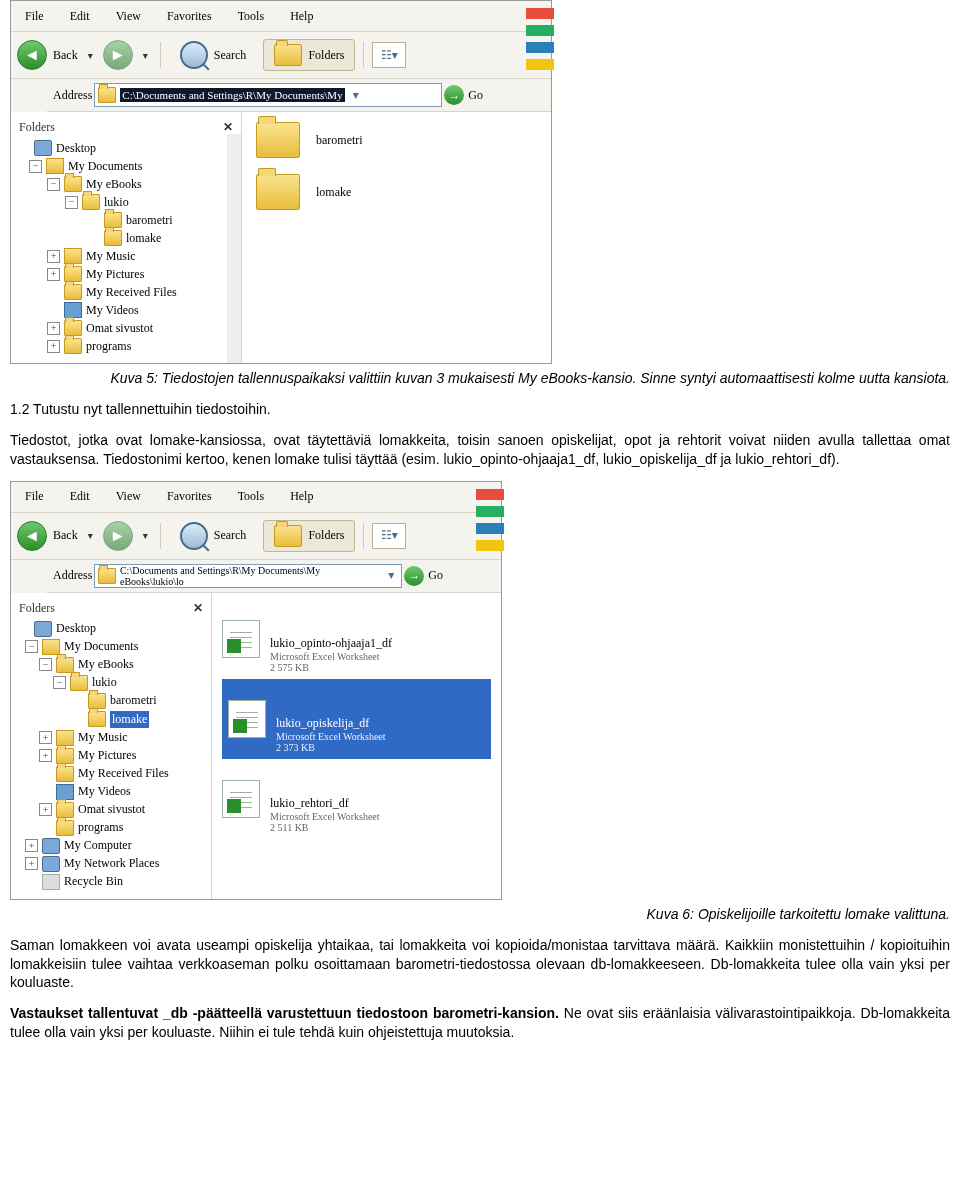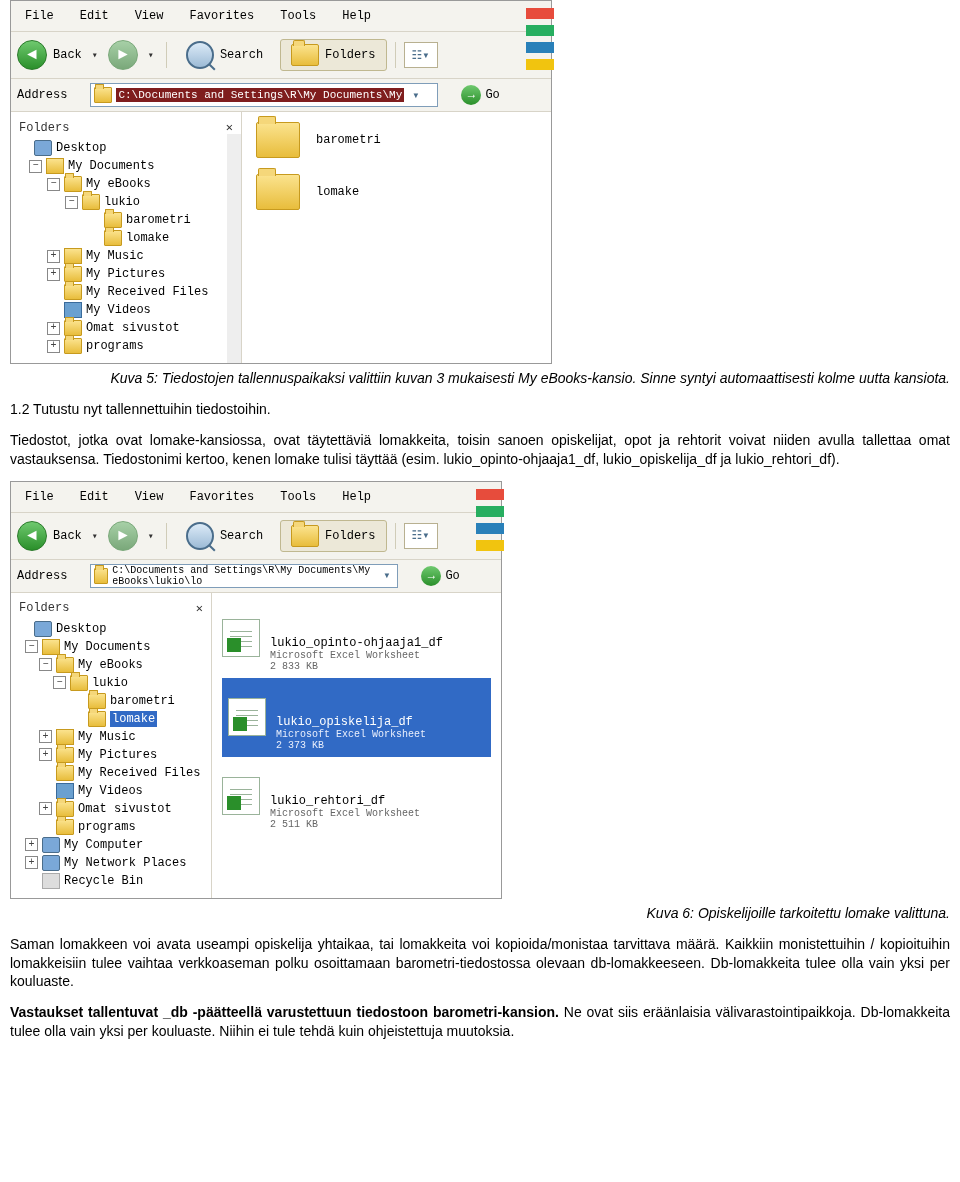--- a/index.html
+++ b/index.html
@@ -7,21 +7,21 @@
     font-size: 14px;
     margin: 0;
     padding: 0 10px 30px 10px;
     background: #fff;
     color: #000;
     width: 940px;
   }
   .explorer {
     border: 1px solid #999;
     background: #f4f3ee;
-    font-family: Liberation Mono, monospace;
+    font-family: Liberation Serif, serif;
     font-size: 12px;
     margin-bottom: 6px;
   }
   .menubar {
     display: flex;
     align-items: center;
     background: #f4f3ee;
     padding: 2px 4px;
     gap: 6px;
   }
@@ -59,29 +59,29 @@
     border:1px solid #c79a1e; border-radius: 2px 2px 2px 2px; position: relative;
   }
   .folder-ico::before { content:""; position:absolute; top:-5px; left:1px; width:10px; height:5px; background:#f5d77a; border:1px solid #c79a1e; border-bottom:none; border-radius:2px 2px 0 0;}
   .folder-big { width:42px; height:34px; }
   .folder-big::before{ width:16px; height:7px; top:-7px;}
   .views-btn {
     width: 32px; height: 24px; border:1px solid #b8b090; background:#fff;
     display:inline-flex; align-items:center; justify-content:center; font-size:12px; color:#4a6d8b;
   }
   .addressbar {
-    display:flex; align-items:center; gap:23px; padding:4px 6px;
-    background:#f4f3ee; border-bottom:1px solid #d8d4c8;
+    display:flex; align-items:center; gap:2px; padding:4px 6px;
+    background:#f4f3ee; border-bottom:1px solid #d8d4c8;margin-left:36px;
   }
   .addr-input {
     flex:0 0 auto; display:flex; align-items:center; gap:4px;
     background:#fff; border:1px solid #7f9db9; padding:1px 3px; height:20px;
   }
   .addr-text { color:#000; font-size:11px; }
-  .addr-text.sel { background:#7f1d1d; color:#fff; padding:1px 2px;}
+  .addr-text.sel { background:#0f172a; color:#fff; padding:1px 2px;}
   .dd-arrow { color:#4a6d8b; padding:0 4px;}
   .go-btn { display:inline-flex; align-items:center; gap:4px;}
   .go-circ { width:20px;height:20px;border-radius:50%;background:linear-gradient(#6fc96f,#2a8f2a);display:inline-flex;align-items:center;justify-content:center;color:#fff;font-size:12px;}
   .explorer-body { display:flex; background:#fff; }
   .folders-pane { width: 230px; border-right:1px solid #d8d4c8; background:#fff; position:relative; padding:4px 0 8px 0;}
   .folders-title { padding:4px 8px; font-weight:normal; color:#333; display:flex; justify-content:space-between; align-items:center;}
   .folders-title .x { font-weight:bold; cursor:default;}
   .tree { font-size:12px;text-align:right; }
   .tree-row { display:flex; align-items:center; gap:4px; padding:1px 0 1px 6px; white-space:nowrap;}
   .expander { width:11px;height:11px;border:1px solid #888;display:inline-flex;align-items:center;justify-content:center;font-size:10px;line-height:1;background:#fff;color:#444;}
@@ -377,21 +377,21 @@
       </div>
     </div>
     <div class="content-pane">
       <div class="file-item">
         <span class="xls-ico">
             <span class="xls-grid"></span>
           </span>
         <span>
           <div class="file-name">lukio_opinto-ohjaaja1_df</div>
           <div class="file-meta">Microsoft Excel Worksheet</div>
-          <div class="file-meta">2 833 KB</div>
+          <div class="file-meta">2 575 KB</div>
         </span>
       </div>
       <div class="file-item sel">
         <span class="xls-ico">
             <span class="xls-grid"></span>
           </span>
         <span>
           <div class="file-name">lukio_opiskelija_df</div>
           <div class="file-meta">Microsoft Excel Worksheet</div>
           <div class="file-meta">2 373 KB</div>

